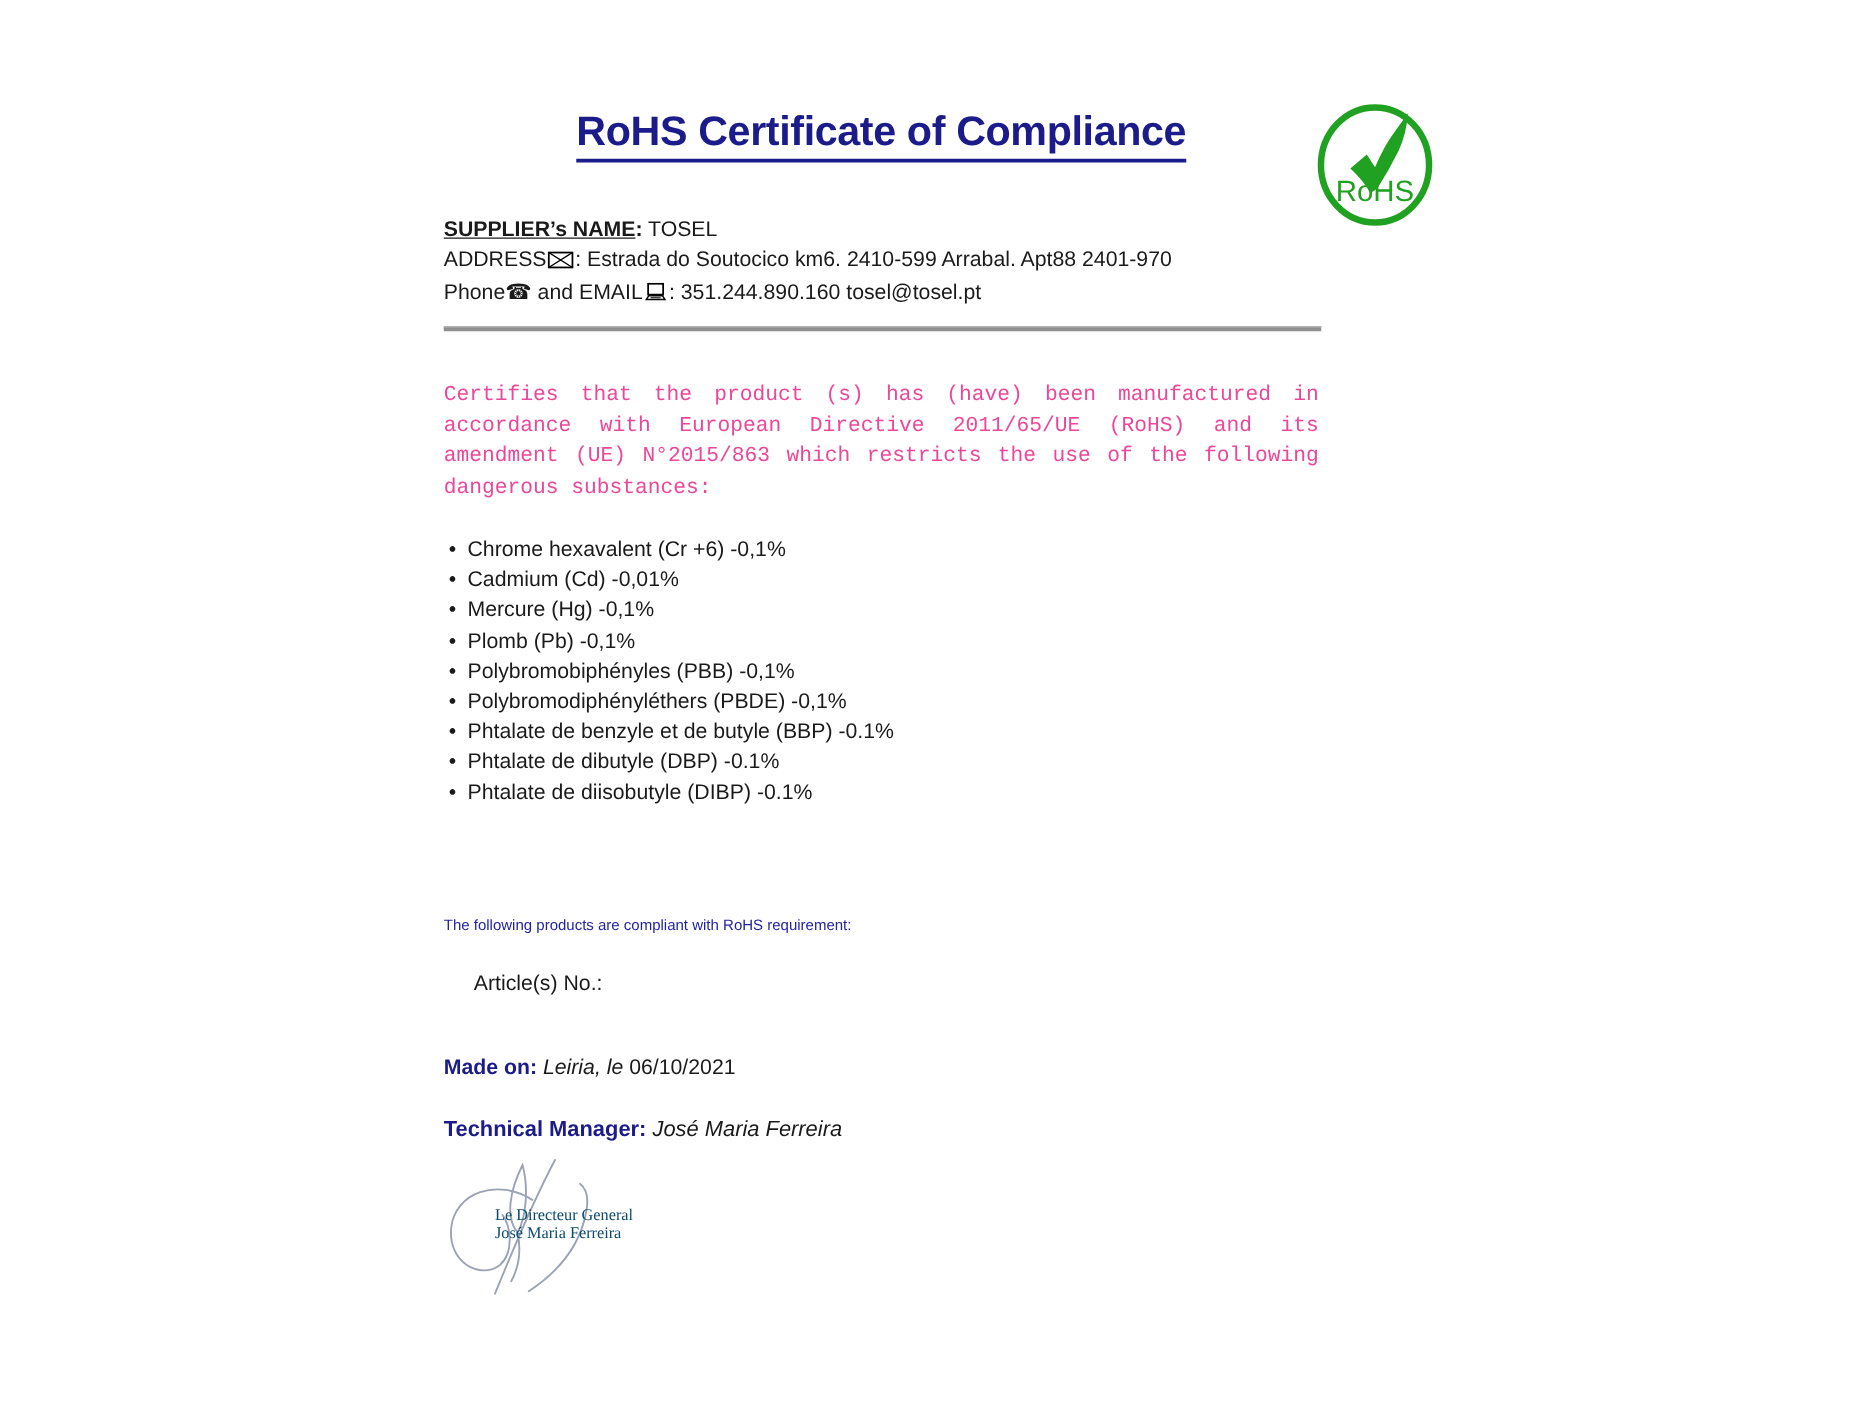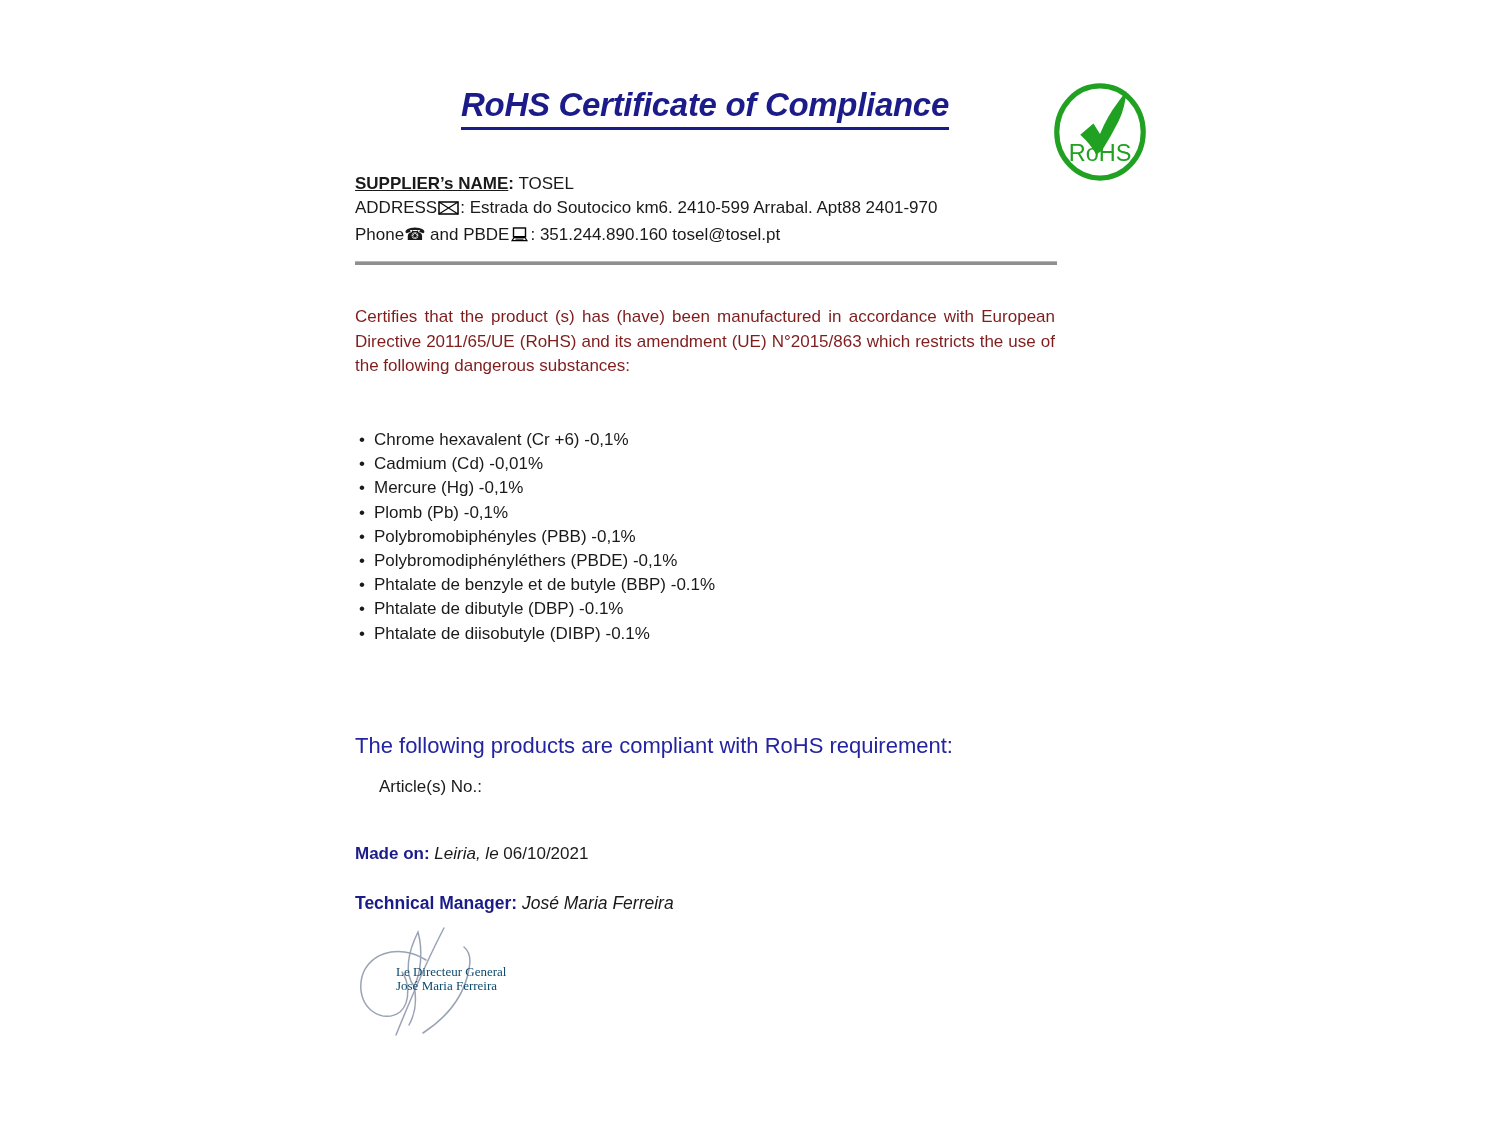--- a/index.html
+++ b/index.html
@@ -7,21 +7,21 @@
     position:relative;
     width:1500px;height:1125px;
     background:#fff;
     font-family:"Liberation Sans","DejaVu Sans",sans-serif;
     color:#1a1a1a;
     overflow:hidden;
   }
   .abs{position:absolute;}
 
   
-  .title-wrap{left:355px;top:86px;width:700px;text-align:center;font-style:italic;}
+  .title-wrap{left:355px;top:86px;width:700px;text-align:center;}
   .title{
     display:inline-block;
     font-size:33px;font-weight:bold;color:#1b1b8a;
     border-bottom:3px solid #1b1b8a;padding-bottom:3px;
     letter-spacing:-0.3px;
   }
 
   
   .logo{left:1053px;top:82px;width:94px;height:100px;}
 
@@ -30,31 +30,32 @@
   .supplier .lbl-underline{font-weight:bold;text-decoration:underline;}
   .supplier .lbl-bold{font-weight:bold;}
   .icon-inline{display:inline-block;vertical-align:-2px;margin:0 1px;}
   .phone-glyph{font-family:"DejaVu Sans",sans-serif;font-size:17px;vertical-align:0px;}
 
   .rule{left:355px;top:261px;width:702px;height:3px;background:#8f8f8f;border-top:1px solid #b5b5b5;}
 
   
   .certifies{
     left:355px;top:305px;width:700px;
-    font-size:17px;line-height:24.6px;color:#7f1d1d;
+    font-size:17px;line-height:24.6px;color:#ec4899;
     text-align:justify;
+    font-family:Liberation Mono, monospace;
   }
 
   
   .substances{left:355px;top:424px;width:700px;list-style:none;margin:4px;padding:0;
     font-size:17px;line-height:24.2px;color:#1a1a1a;}
   .substances li{padding-left:15px;position:relative;}
   .substances li::before{content:"\2022";position:absolute;left:0;top:0;}
 
-  .products-line{left:355px;top:733px;width:700px;font-size:22px;color:#2424a0;}
+  .products-line{left:355px;top:733px;width:700px;font-size:12px;color:#2424a0;}
   .article-line{left:355px;top:777px;width:700px;font-size:17px;color:#1a1a1a;margin-left:24px;}
 
   .made-on{left:355px;top:844px;width:700px;font-size:17px;}
   .made-on .lbl{font-weight:bold;color:#1b1b8a;text-align:center;}
   .italic{font-style:italic;}
 
   .tech-manager{left:355px;top:893px;width:700px;font-size:17.5px;}
   .tech-manager .lbl{font-weight:bold;color:#1b1b8a;margin-top:28px;}
 
   
@@ -94,21 +95,21 @@
     <div>
       <span class="lbl-underline">SUPPLIER’s NAME</span><span class="lbl-bold">:</span><span> TOSEL</span>
     </div>
     <div>
       <span>ADDRESS</span><span class="icon-inline"><svg width="21" height="14" viewBox="0 0 21 14">
             <rect x="1" y="1" width="19" height="12" fill="none" stroke="#000" stroke-width="1.5"></rect>
             <path d="M1 1 L20 13 M20 1 L1 13" stroke="#000" stroke-width="1.1" fill="none"></path>
           </svg></span><span>: Estrada do Soutocico km6. 2410-599 Arrabal. Apt88 2401-970</span>
     </div>
     <div>
-      <span>Phone</span><span class="phone-glyph">☎</span><span> and PBDE</span><span class="icon-inline"><svg width="19" height="15" viewBox="0 0 19 15">
+      <span>Phone</span><span class="phone-glyph">☎</span><span> and EMAIL</span><span class="icon-inline"><svg width="19" height="15" viewBox="0 0 19 15">
             <rect x="3.5" y="1" width="12" height="8.7" fill="none" stroke="#000" stroke-width="1.4"></rect>
             <path d="M2 13.6 L17 13.6 L15 10.6 L4 10.6 Z" fill="none" stroke="#000" stroke-width="1.1"></path>
             <path d="M5.5 12.2 h8" stroke="#000" stroke-width="0.9" fill="none"></path>
           </svg></span><span>: 351.244.890.160 tosel@tosel.pt</span>
     </div>
   </div>
 
   <div class="abs rule"></div>
 
   <div class="abs certifies">Certifies that the product (s) has (have) been manufactured in accordance with European Directive 2011/65/UE (RoHS) and its amendment (UE) N°2015/863 which restricts the use of the following dangerous substances:</div>

